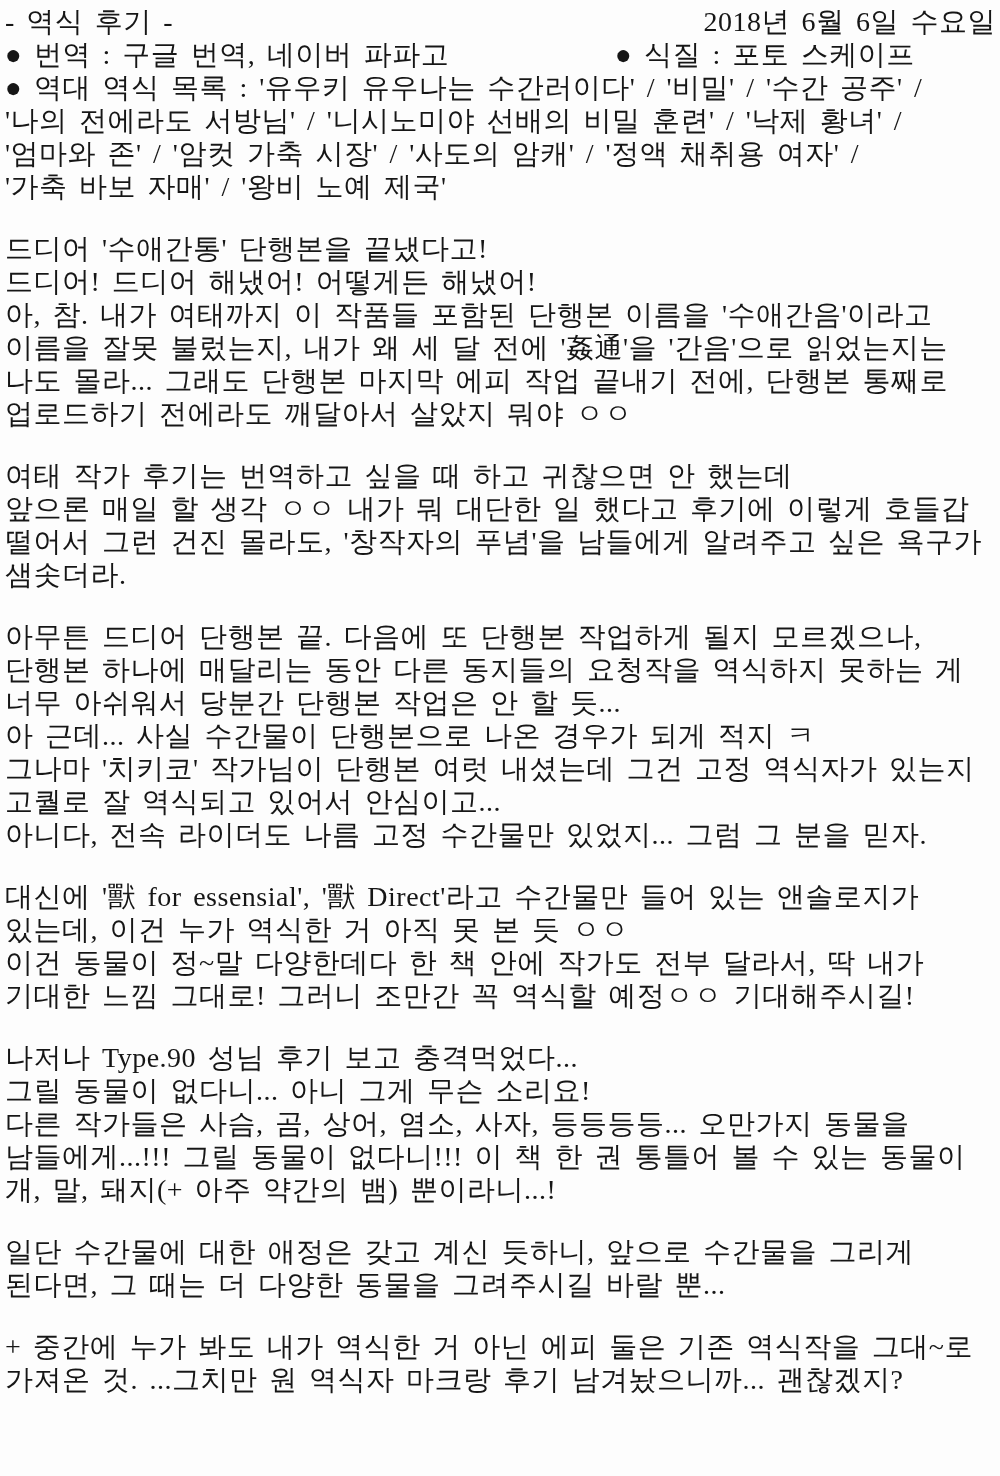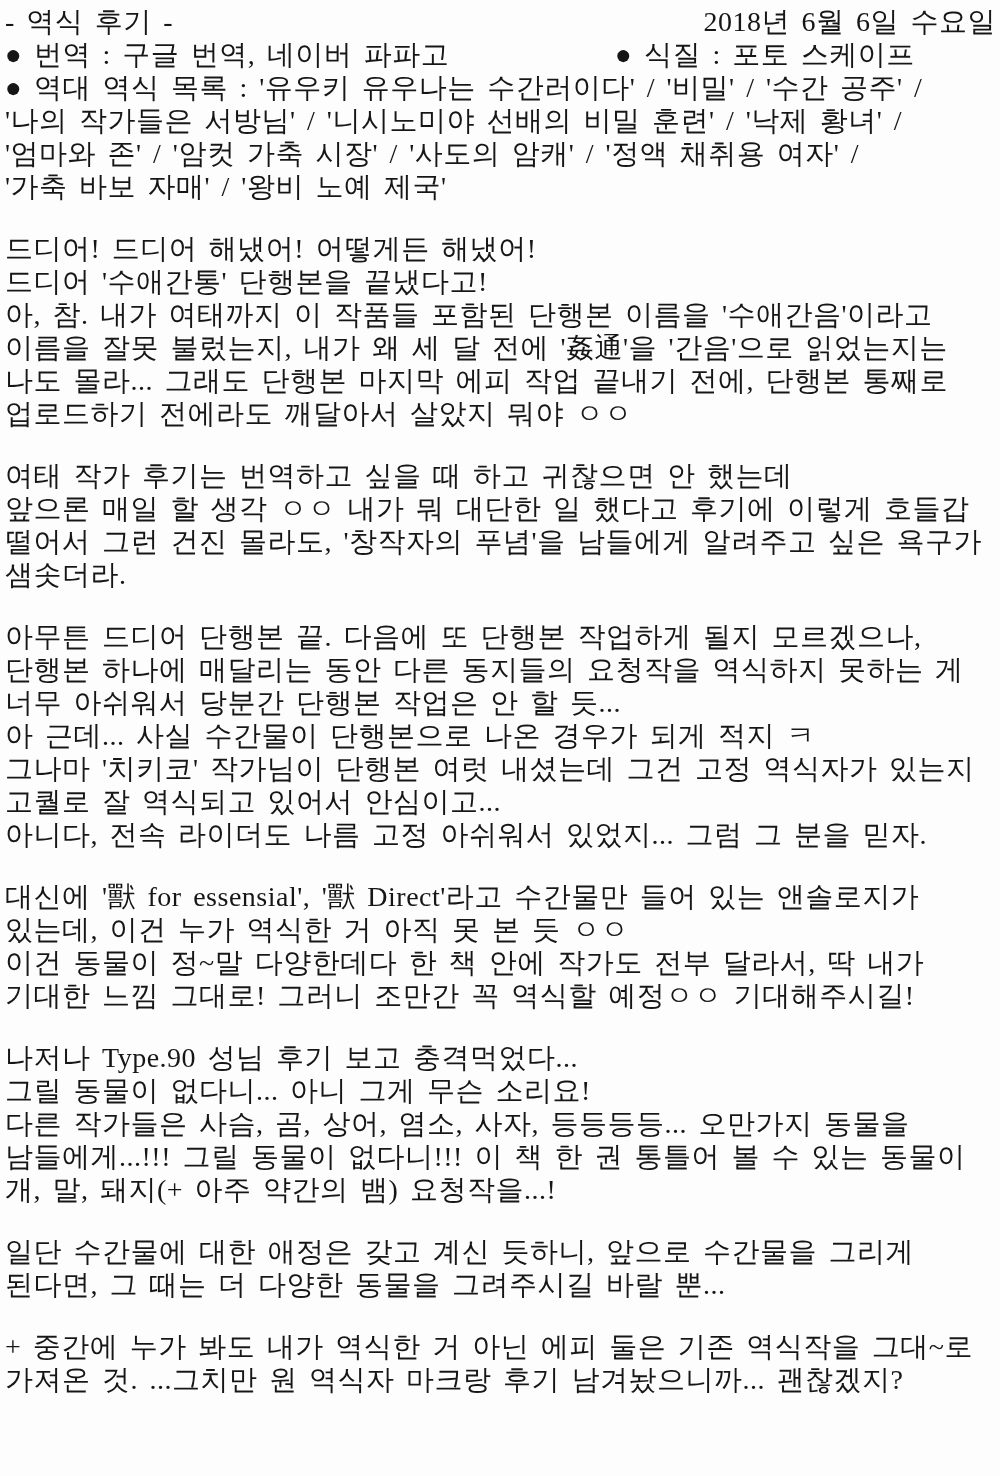--- a/index.html
+++ b/index.html
@@ -50,64 +50,64 @@
     <span>- 역식 후기 -</span>
     <span>2018년 6월 6일 수요일</span>
   </div>
 
   <div class="line credit-row">
     <span>● 번역 : 구글 번역, 네이버 파파고</span>
     <span class="credit-right">● 식질 : 포토 스케이프</span>
   </div>
 
   <div class="line">● 역대 역식 목록 : '유우키 유우나는 수간러이다' / '비밀' / '수간 공주' /</div>
-  <div class="line">'나의 작가들은 서방님' / '니시노미야 선배의 비밀 훈련' / '낙제 황녀' /</div>
+  <div class="line">'나의 전에라도 서방님' / '니시노미야 선배의 비밀 훈련' / '낙제 황녀' /</div>
   <div class="line">'엄마와 존' / '암컷 가축 시장' / '사도의 암캐' / '정액 채취용 여자' /</div>
   <div class="line">'가축 바보 자매' / '왕비 노예 제국'</div>
 
   <div class="gap"></div>
 
+  <div class="line">드디어 '수애간통' 단행본을 끝냈다고!</div>
   <div class="line">드디어! 드디어 해냈어! 어떻게든 해냈어!</div>
-  <div class="line">드디어 '수애간통' 단행본을 끝냈다고!</div>
   <div class="line">아, 참. 내가 여태까지 이 작품들 포함된 단행본 이름을 '수애간음'이라고</div>
   <div class="line">이름을 잘못 불렀는지, 내가 왜 세 달 전에 '姦通'을 '간음'으로 읽었는지는</div>
   <div class="line">나도 몰라... 그래도 단행본 마지막 에피 작업 끝내기 전에, 단행본 통째로</div>
   <div class="line">업로드하기 전에라도 깨달아서 살았지 뭐야 ㅇㅇ</div>
 
   <div class="gap"></div>
 
   <div class="line">여태 작가 후기는 번역하고 싶을 때 하고 귀찮으면 안 했는데</div>
   <div class="line">앞으론 매일 할 생각 ㅇㅇ 내가 뭐 대단한 일 했다고 후기에 이렇게 호들갑</div>
   <div class="line">떨어서 그런 건진 몰라도, '창작자의 푸념'을 남들에게 알려주고 싶은 욕구가</div>
   <div class="line">샘솟더라.</div>
 
   <div class="gap"></div>
 
   <div class="line">아무튼 드디어 단행본 끝. 다음에 또 단행본 작업하게 될지 모르겠으나,</div>
   <div class="line">단행본 하나에 매달리는 동안 다른 동지들의 요청작을 역식하지 못하는 게</div>
   <div class="line">너무 아쉬워서 당분간 단행본 작업은 안 할 듯...</div>
   <div class="line">아 근데... 사실 수간물이 단행본으로 나온 경우가 되게 적지 ㅋ</div>
   <div class="line">그나마 '치키코' 작가님이 단행본 여럿 내셨는데 그건 고정 역식자가 있는지</div>
   <div class="line">고퀄로 잘 역식되고 있어서 안심이고...</div>
-  <div class="line">아니다, 전속 라이더도 나름 고정 아쉬워서 있었지... 그럼 그 분을 믿자.</div>
+  <div class="line">아니다, 전속 라이더도 나름 고정 수간물만 있었지... 그럼 그 분을 믿자.</div>
 
   <div class="gap"></div>
 
   <div class="line">대신에 '獸 for essensial', '獸 Direct'라고 수간물만 들어 있는 앤솔로지가</div>
   <div class="line">있는데, 이건 누가 역식한 거 아직 못 본 듯 ㅇㅇ</div>
   <div class="line">이건 동물이 정~말 다양한데다 한 책 안에 작가도 전부 달라서, 딱 내가</div>
   <div class="line">기대한 느낌 그대로! 그러니 조만간 꼭 역식할 예정ㅇㅇ 기대해주시길!</div>
 
   <div class="gap"></div>
 
   <div class="line">나저나 Type.90 성님 후기 보고 충격먹었다...</div>
   <div class="line">그릴 동물이 없다니... 아니 그게 무슨 소리요!</div>
   <div class="line">다른 작가들은 사슴, 곰, 상어, 염소, 사자, 등등등등... 오만가지 동물을</div>
   <div class="line">남들에게...!!! 그릴 동물이 없다니!!! 이 책 한 권 통틀어 볼 수 있는 동물이</div>
-  <div class="line">개, 말, 돼지(+ 아주 약간의 뱀) 요청작을...!</div>
+  <div class="line">개, 말, 돼지(+ 아주 약간의 뱀) 뿐이라니...!</div>
 
   <div class="gap"></div>
 
   <div class="line">일단 수간물에 대한 애정은 갖고 계신 듯하니, 앞으로 수간물을 그리게</div>
   <div class="line">된다면, 그 때는 더 다양한 동물을 그려주시길 바랄 뿐...</div>
 
   <div class="gap"></div>
 
   <div class="line">+ 중간에 누가 봐도 내가 역식한 거 아닌 에피 둘은 기존 역식작을 그대~로</div>
   <div class="line">가져온 것. ...그치만 원 역식자 마크랑 후기 남겨놨으니까... 괜찮겠지?</div>

